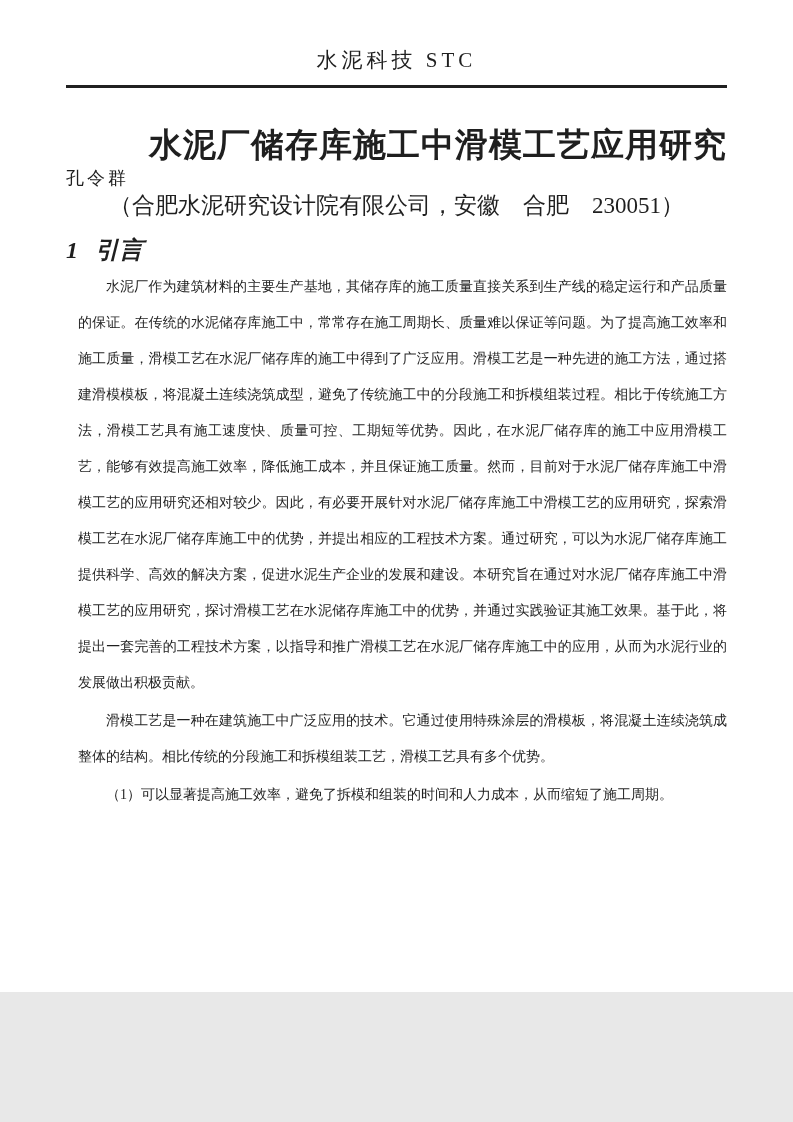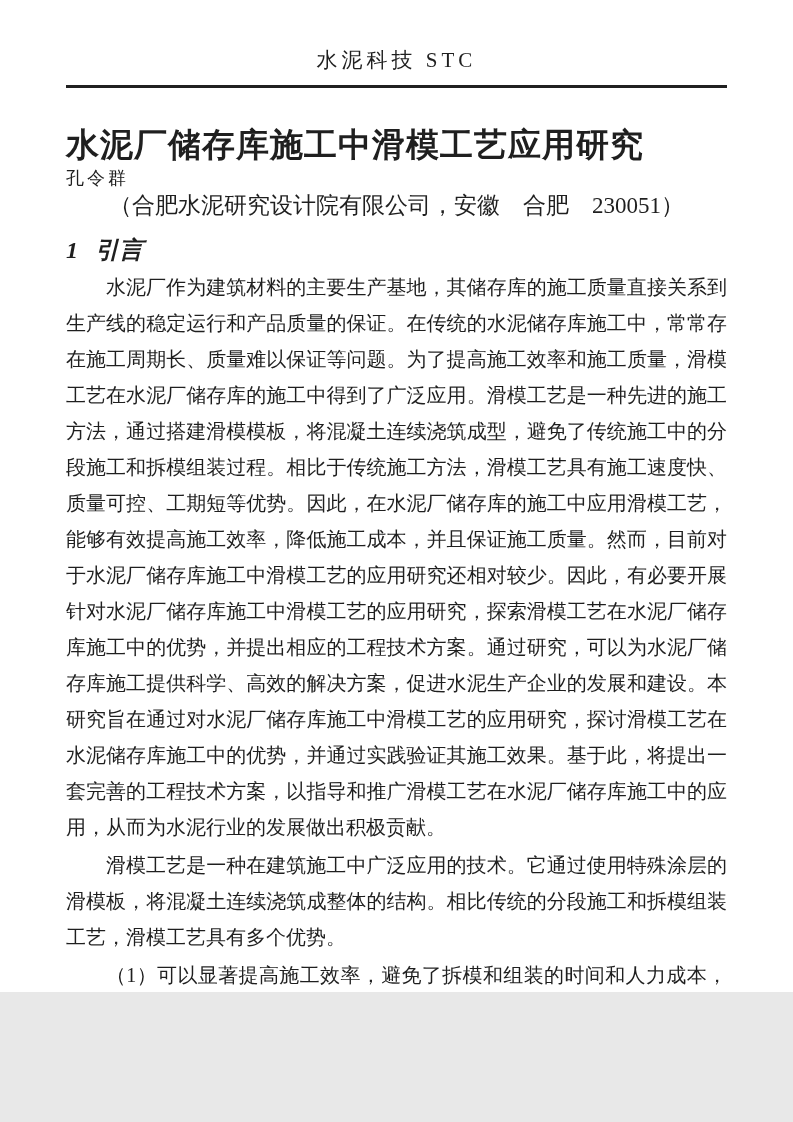--- a/index.html
+++ b/index.html
@@ -25,21 +25,21 @@
   }
   .header-rule {
     height: 3px;
     background: #202020;
     margin-top: 11px;
   }
 
   
   .article-title {
     margin: 36px 0 0 0;
-    text-align: left;
+    text-align: right;
     font-size: 33px;
     font-weight: 700;
     letter-spacing: 1px;
     line-height: 42px;
   }
   .author {
     text-align: left;
     font-size: 18px;
     letter-spacing: 3px;
     line-height: 24px;
@@ -56,22 +56,22 @@
     margin: 17px 0 0 0;
     font-size: 24px;
     font-weight: 700;
     line-height: 28px;
     font-style: italic;
   }
   .sec-heading .sec-num { display: inline-block; margin-right: 17px; }
   .sec-heading-2 { margin-top: 11px; }
 
   .body-par {
-    margin: 5px 0 0 0;
-    font-size: 20px;
+    margin: 5px 0 0 12px;
+    font-size: 14px;
     line-height: 36px;
     text-align: justify;
     text-align-last: left;
     text-indent: 2em;
   }
   .body-par.tight { margin-top: 2px; }
 
   
   .footer {
     position: absolute;

